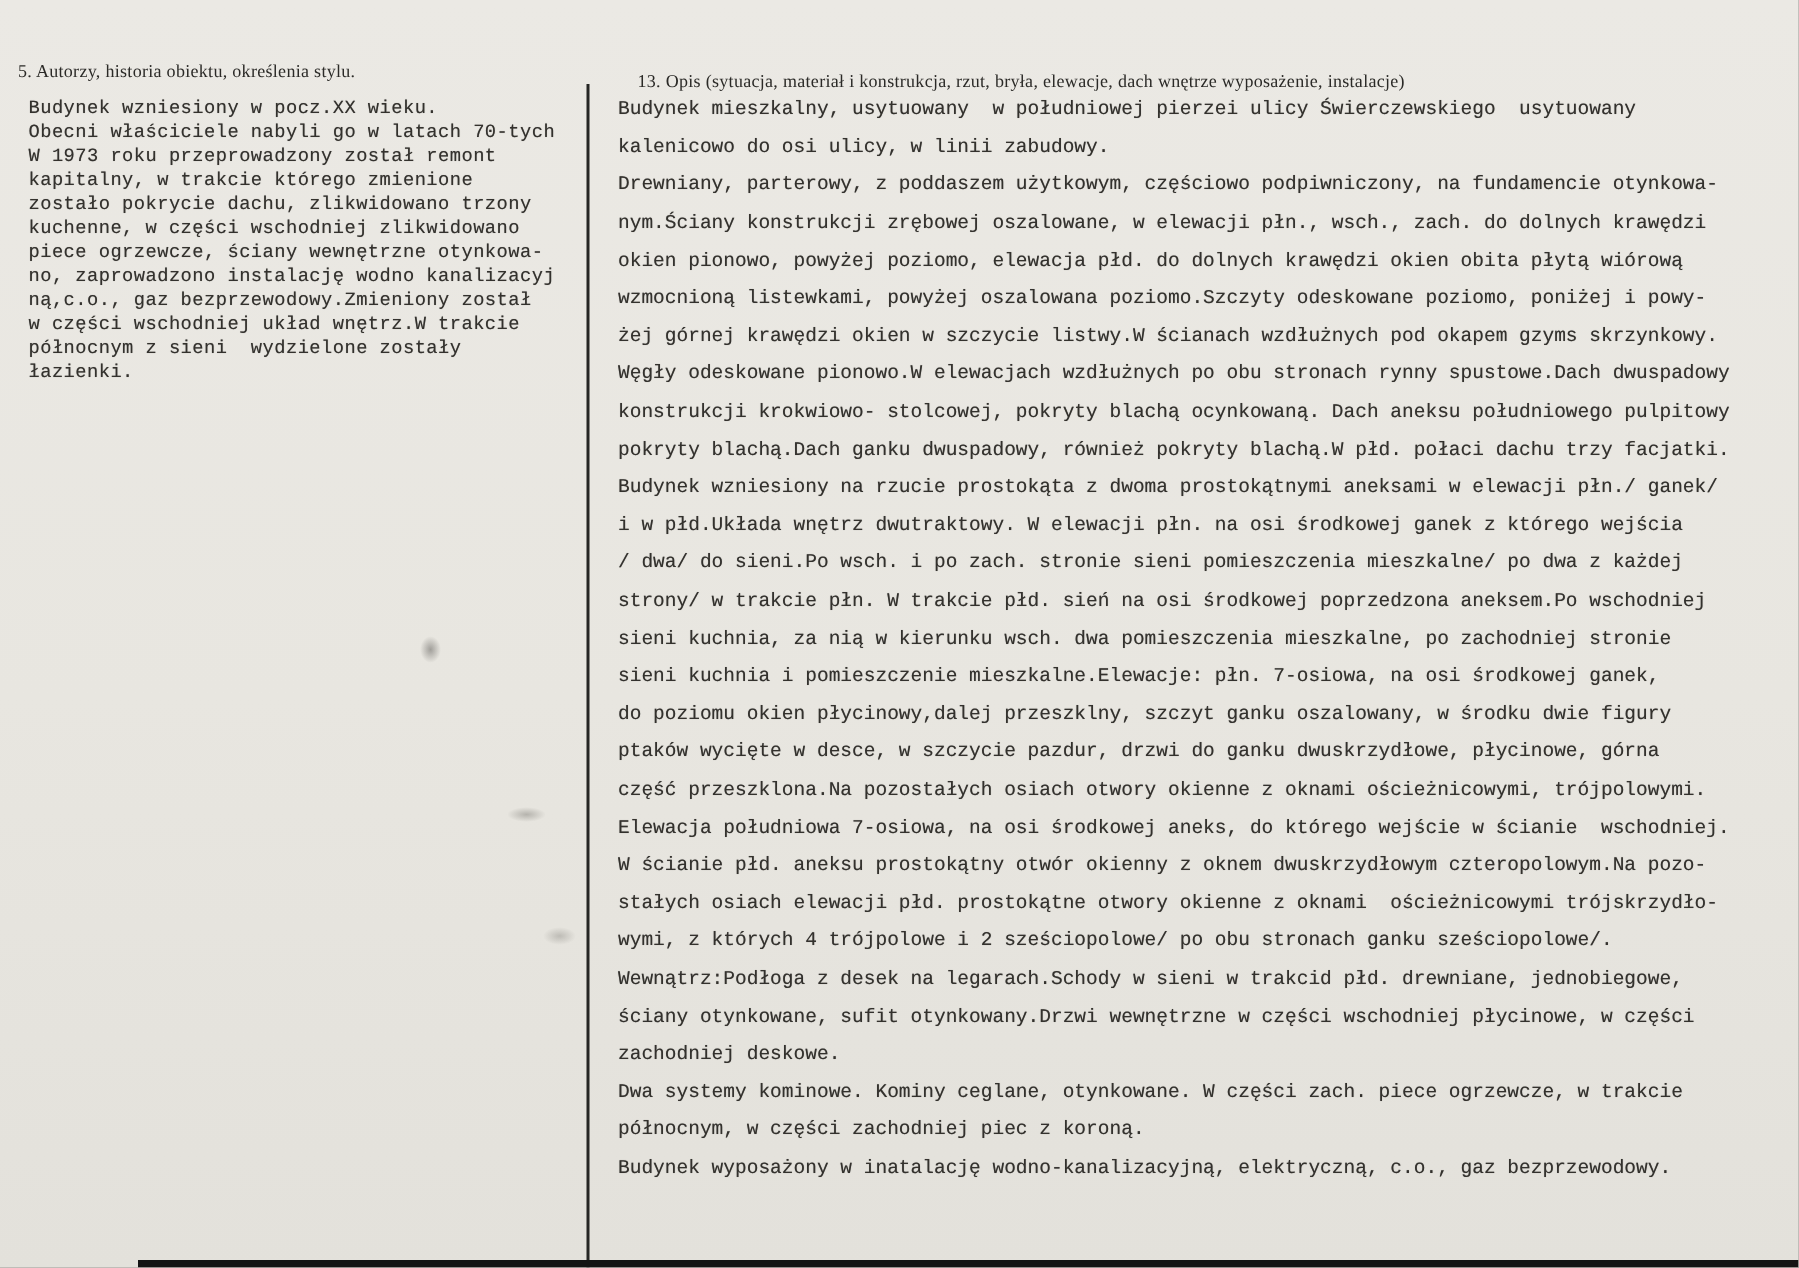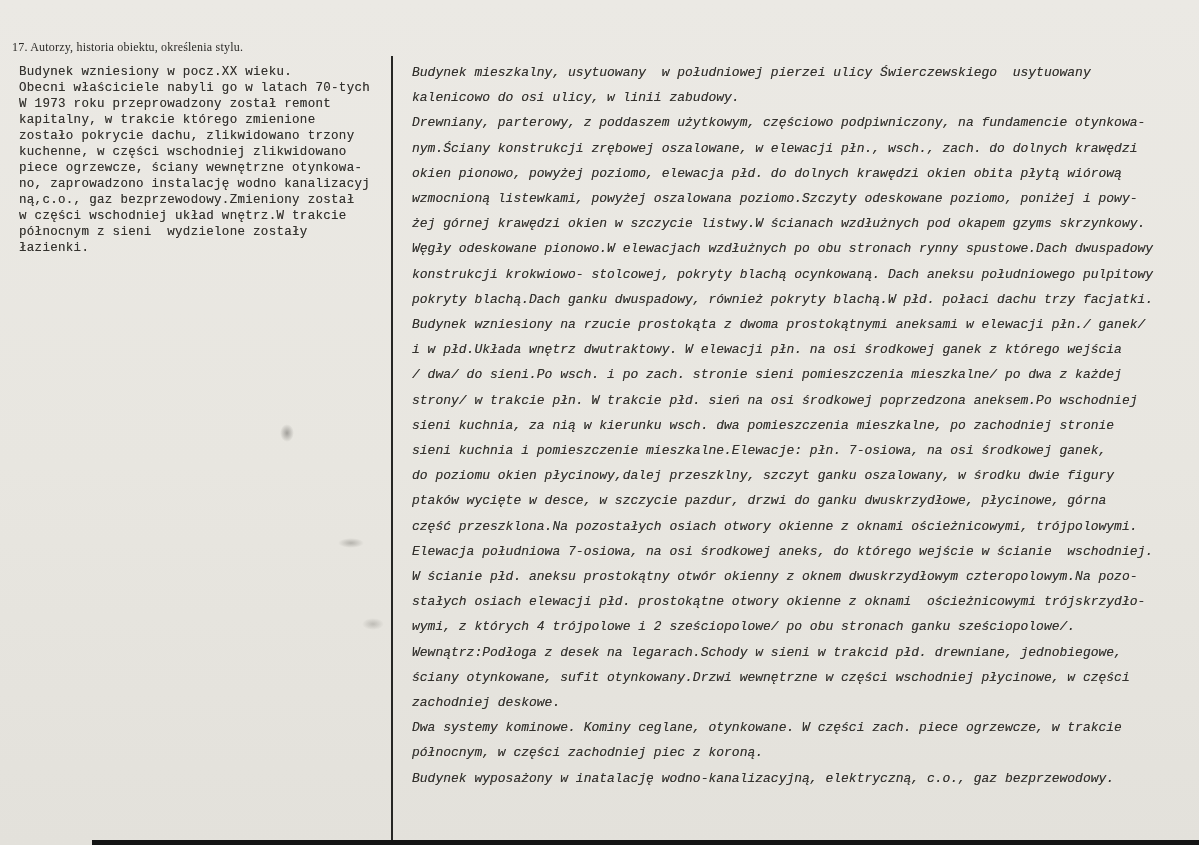--- a/index.html
+++ b/index.html
@@ -57,21 +57,20 @@
     font-size: 12.5px;
     line-height: 16px;
     letter-spacing: 0.3px;
   }
   .right-text {
     left: 412px;
     top: 60px;
     width: 786px;
     font-size: 13px;
     line-height: 25.2px;
-    font-style: italic;
   }
   .bottom-edge {
     position: absolute;
     left: 92px;
     right: 0;
     bottom: 0;
     height: 5px;
     background: #141414;
   }
   .smudge {
@@ -100,35 +99,36 @@
     background: radial-gradient(ellipse at center, rgba(130,128,122,0.4) 0%, rgba(130,128,122,0) 70%);
   }
 </style>
 </head>
 <body>
 
 <div class="page">
 
   <div class="divider"></div>
 
-  <div class="section-header header-left">17. Autorzy, historia obiektu, określenia stylu.</div>
+  <div class="section-header header-left">5. Autorzy, historia obiektu, określenia stylu.</div>
 
   <div class="typed left-text">Budynek wzniesiony w pocz.XX wieku.
 Obecni właściciele nabyli go w latach 70-tych
 W 1973 roku przeprowadzony został remont
 kapitalny, w trakcie którego zmienione
 zostało pokrycie dachu, zlikwidowano trzony
 kuchenne, w części wschodniej zlikwidowano
 piece ogrzewcze, ściany wewnętrzne otynkowa-
 no, zaprowadzono instalację wodno kanalizacyj
 ną,c.o., gaz bezprzewodowy.Zmieniony został
 w części wschodniej układ wnętrz.W trakcie
 północnym z sieni  wydzielone zostały
 łazienki.</div>
 
+  <div class="section-header header-right">13. Opis (sytuacja, materiał i konstrukcja, rzut, bryła, elewacje, dach wnętrze wyposażenie, instalacje)</div>
 
   <div class="typed right-text">Budynek mieszkalny, usytuowany  w południowej pierzei ulicy Świerczewskiego  usytuowany
 kalenicowo do osi ulicy, w linii zabudowy.
 Drewniany, parterowy, z poddaszem użytkowym, częściowo podpiwniczony, na fundamencie otynkowa-
 nym.Ściany konstrukcji zrębowej oszalowane, w elewacji płn., wsch., zach. do dolnych krawędzi
 okien pionowo, powyżej poziomo, elewacja płd. do dolnych krawędzi okien obita płytą wiórową
 wzmocnioną listewkami, powyżej oszalowana poziomo.Szczyty odeskowane poziomo, poniżej i powy-
 żej górnej krawędzi okien w szczycie listwy.W ścianach wzdłużnych pod okapem gzyms skrzynkowy.
 Węgły odeskowane pionowo.W elewacjach wzdłużnych po obu stronach rynny spustowe.Dach dwuspadowy
 konstrukcji krokwiowo- stolcowej, pokryty blachą ocynkowaną. Dach aneksu południowego pulpitowy

